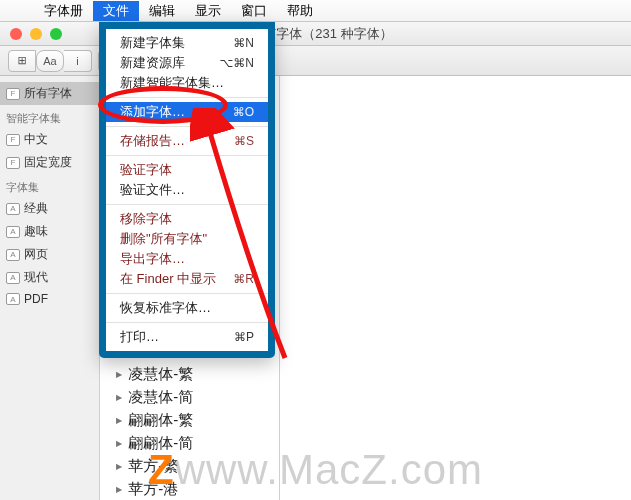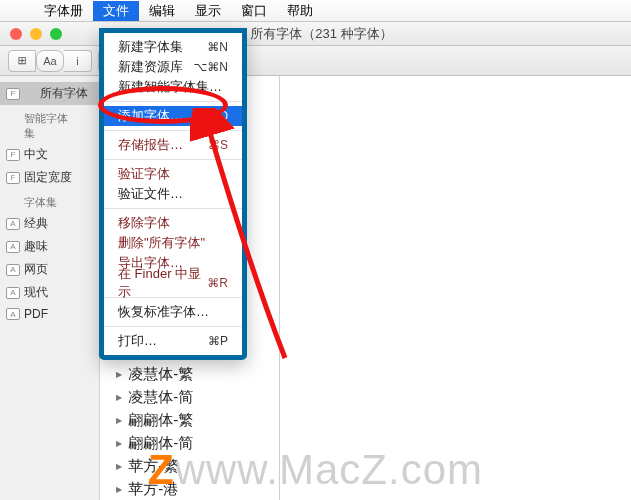--- a/index.html
+++ b/index.html
@@ -23,31 +23,31 @@
 .tbtn { width: 28px; height: 22px; border: 1px solid #bbb; border-radius: 4px; background: linear-gradient(#fff,#eee); display:flex; align-items:center; justify-content:center; font-size:11px; color:#555;}
 .seg { display:flex; }
 .seg .tbtn { border-radius: 8px; }
 .seg .tbtn:first-child { border-radius: 4px 0 0 4px; }
 .seg .tbtn:last-child { border-radius: 0 4px 4px 0; border-left: none; }
 
 .content { display: flex; height: calc(100% - 54px); }
 .sidebar { width: 100px; background: #f0f0f0; border-right: 1px solid #d0d0d0; padding-top: 6px; }
 .side-header { display:flex; align-items:center; padding: 3px 6px; font-size: 12px; color:#333; }
 .side-header.sel { background: #c8c8c8; }
-.side-label { font-size: 11px; color: #777; padding: 6px 24px 2px; }
+.side-label { font-size: 11px; color: #777; padding: 6px 6px 2px; }
 .side-item { display:flex; align-items:center; padding: 3px 6px; font-size: 12px; color:#333; gap:4px; }
 .sicon { width: 14px; height: 12px; border: 1px solid #999; border-radius: 2px; display:inline-flex; align-items:center; justify-content:center; font-size:8px; color:#888; background:#fff; }
 
 .fontlist { width: 180px; border-right: 1px solid #d0d0d0; overflow-y: auto; padding-top: 40px; }
 .fontitem { padding: 2px 8px 2px 16px; font-size: 15px; color:#222; display:flex; align-items:center; gap:4px; }
 .fontitem::before { content:"▶"; font-size:8px; color:#777; margin-right:2px; }
 .preview { flex:1; background:#fff; }
 
 
-.dropdown { position: absolute; top: 28px; left: 99px; width: 148px; background: #fff; border: 5px solid #0369a1; border-radius: 0 0 5px 5px; box-shadow: 0 6px 18px rgba(0,0,0,0.25); padding: 4px 0; z-index: 100; }
+.dropdown { position: absolute; top: 22px; left: 99px; width: 176px; background: #fff; border: 7px solid #0369a1; border-radius: 0 0 5px 5px; box-shadow: 0 6px 18px rgba(0,0,0,0.25); padding: 4px 0; z-index: 100; }
 .menuitem { height: 20px; display:flex; align-items:center; justify-content:space-between; padding: 0 14px; font-size: 13px; color:#222; }
 .menuitem.highlight { background: #1a6fe8; color:#fff;gap:16px; }
 .menuitem.disabled { color: #7f1d1d; }
 .shortcut { font-size: 12px; color: inherit; opacity:0.9; }
 .sep { height: 1px; background: #e2e2e2; margin: 4px 0; }
 
 
 .circle-annot { position:absolute; top: 86px; left: 98px; width: 130px; height: 38px; border: 5px solid #e11; border-radius: 50%; z-index: 200; pointer-events:none; }
 .arrow-annot { position:absolute; top: 108px; left: 190px; z-index: 200; pointer-events:none; }
 .watermark { position:absolute; bottom: 6px; left: 0; right: 0; text-align:center; font-size: 42px; color: rgba(120,120,120,0.35); letter-spacing: 1px; font-weight: 400; z-index:300; pointer-events:none;}
@@ -80,21 +80,21 @@
       <div class="tbtn">⊞</div>
       <div class="tbtn">Aa</div>
       <div class="tbtn">i</div>
     </div>
     <div class="tbtn">＋</div>
   </div>
   <div class="content">
     <div class="sidebar">
       <div class="side-header sel">
         <span class="sicon">F</span>
-        <span style="margin-left:20px">所有字体</span>
+        <span style="margin-left:4px">所有字体</span>
       </div>
       <div class="side-label">智能字体集</div>
       <div id="smart-items">
           <div class="side-item">
             <span class="sicon">F</span>
             <span>中文</span>
           </div>
           <div class="side-item">
             <span class="sicon">F</span>
             <span>固定宽度</span>

